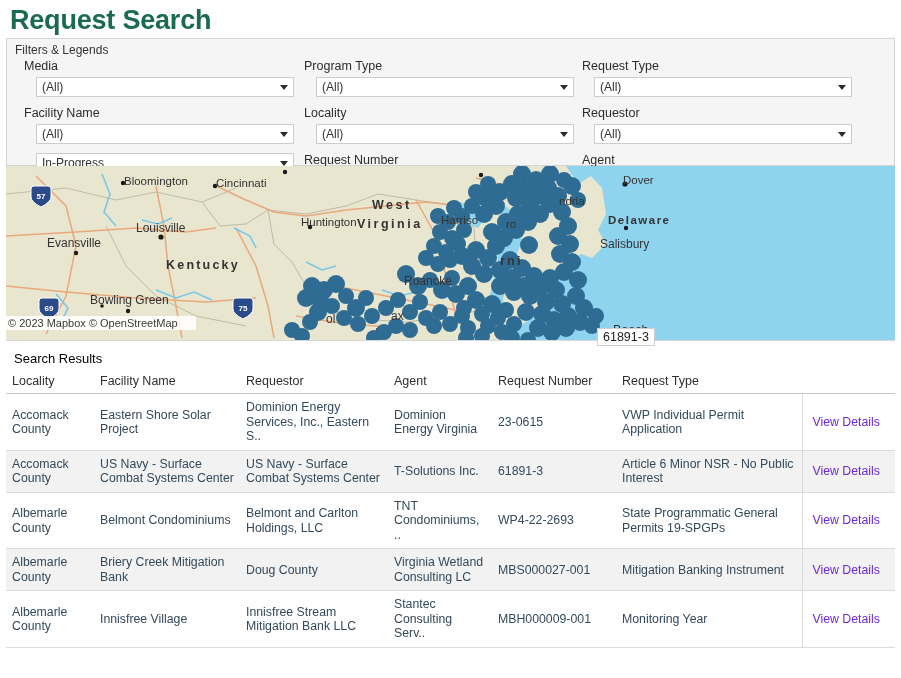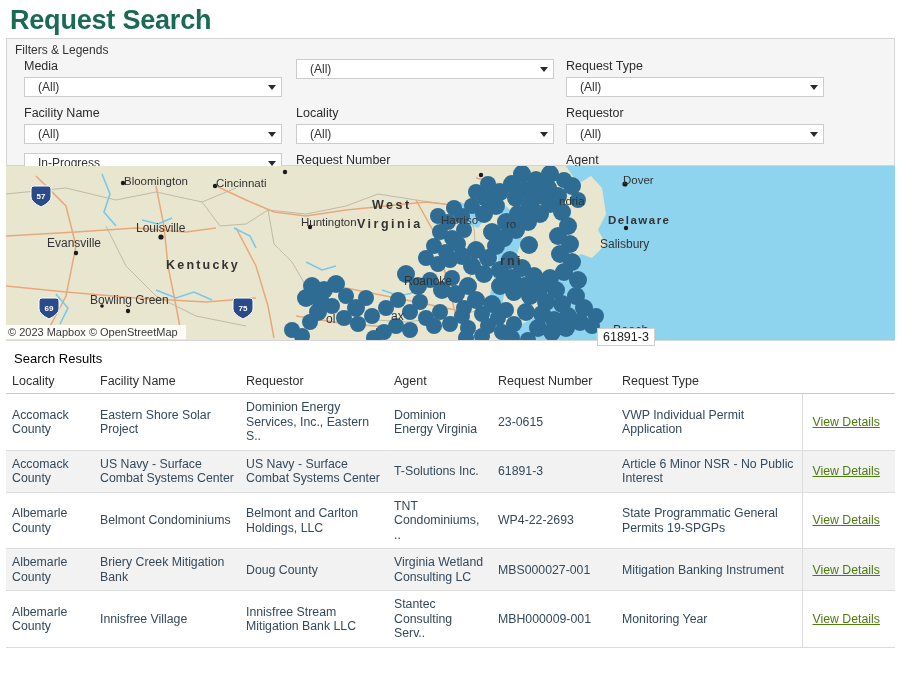--- a/index.html
+++ b/index.html
@@ -36,20 +36,21 @@
     padding: 4px 0 0 8px;
   }
   .filter-grid {
     position: absolute;
     left: 0; top: 20px;
     width: 100%;
   }
   .filter-row {
     display: flex;
     height: 47px;
+    gap: 8px;
   }
   .filter-cell {
     padding-left: 17px;
   }
   .filter-cell.c1 { width: 272px; }
   .filter-cell.c2 { width: 270px; }
   .filter-cell.c3 { width: 270px; }
   .filter-label {
     font-size: 12.5px;
     color: #2c2c2c;
@@ -58,23 +59,24 @@
   }
   .select-box {
     position: relative;
     width: 258px;
     height: 20px;
     background: #ffffff;
     border: 1px solid #cccccc;
     font-size: 12px;
     color: #333333;
     line-height: 18px;
-    padding-left: 13px;
+    padding-left: 5px;
     white-space: nowrap;
     overflow: hidden;
+    margin-left: 12px;
   }
   .select-box .caret {
     position: absolute;
     right: 5px; top: 7px;
     width: 0; height: 0;
     border-left: 4px solid transparent;
     border-right: 4px solid transparent;
     border-top: 5px solid #2b2b2b;
   }
   .reset-btn {
@@ -115,25 +117,25 @@
     position: relative;
     margin: 0 6px;
     height: 175px;
     overflow: hidden;
     background: #8fd4ee;
     border-bottom: 1px solid #d8d8d8;
   }
   .map-svg { display: block; }
   .map-attrib {
     position: absolute;
-    left: 0; bottom: 1px;
+    left: 0; bottom: 10px;
     background: rgba(255,255,255,0.88);
     font-size: 11px;
     color: #3b3b3b;
-    padding: 1px 8px 1px 2px;
+    padding: 1px 18px 1px 2px;
     font-family: "Liberation Sans", sans-serif;
     margin-top: 32px;
   }
   .map-tooltip {
     position: absolute;
     left: 597px; top: 328px;
     background: #ffffff;
     border: 1px solid #cfcfcf;
     font-size: 12.5px;
     color: #222222;
@@ -172,22 +174,21 @@
     line-height: 14.5px;
   }
   tr.row-hover td { background: #f2f2f2; }
   td.details-cell {
     border-left: 1px solid #dcdcdc;
     text-align: left;
     padding-left: 10px;
   }
   th.details-head { border-bottom: 1px solid #c8c8c8; }
   .details-link {
-    color: #4d7c0f;
-    text-decoration: underline;
+    color: #6d28d9;
     font-size: 12.3px;
     cursor: pointer;
   }
   col.c-loc  { width: 88px; }
   col.c-fac  { width: 146px; }
   col.c-req  { width: 148px; }
   col.c-agt  { width: 104px; }
   col.c-num  { width: 124px; }
   col.c-typ  { width: 186px; }
   col.c-det  { width: 93px; }
@@ -204,20 +205,21 @@
 
     <div class="filter-row">
       <div class="filter-cell c1">
         <div class="filter-label">Media</div>
         <div class="select-box">
           <span>(All)</span>
           <span class="caret"></span>
         </div>
       </div>
       <div class="filter-cell c2">
+        <div class="filter-label">Program Type</div>
         <div class="select-box">
           <span>(All)</span>
           <span class="caret"></span>
         </div>
       </div>
       <div class="filter-cell c3">
         <div class="filter-label">Request Type</div>
         <div class="select-box">
           <span>(All)</span>
           <span class="caret"></span>

